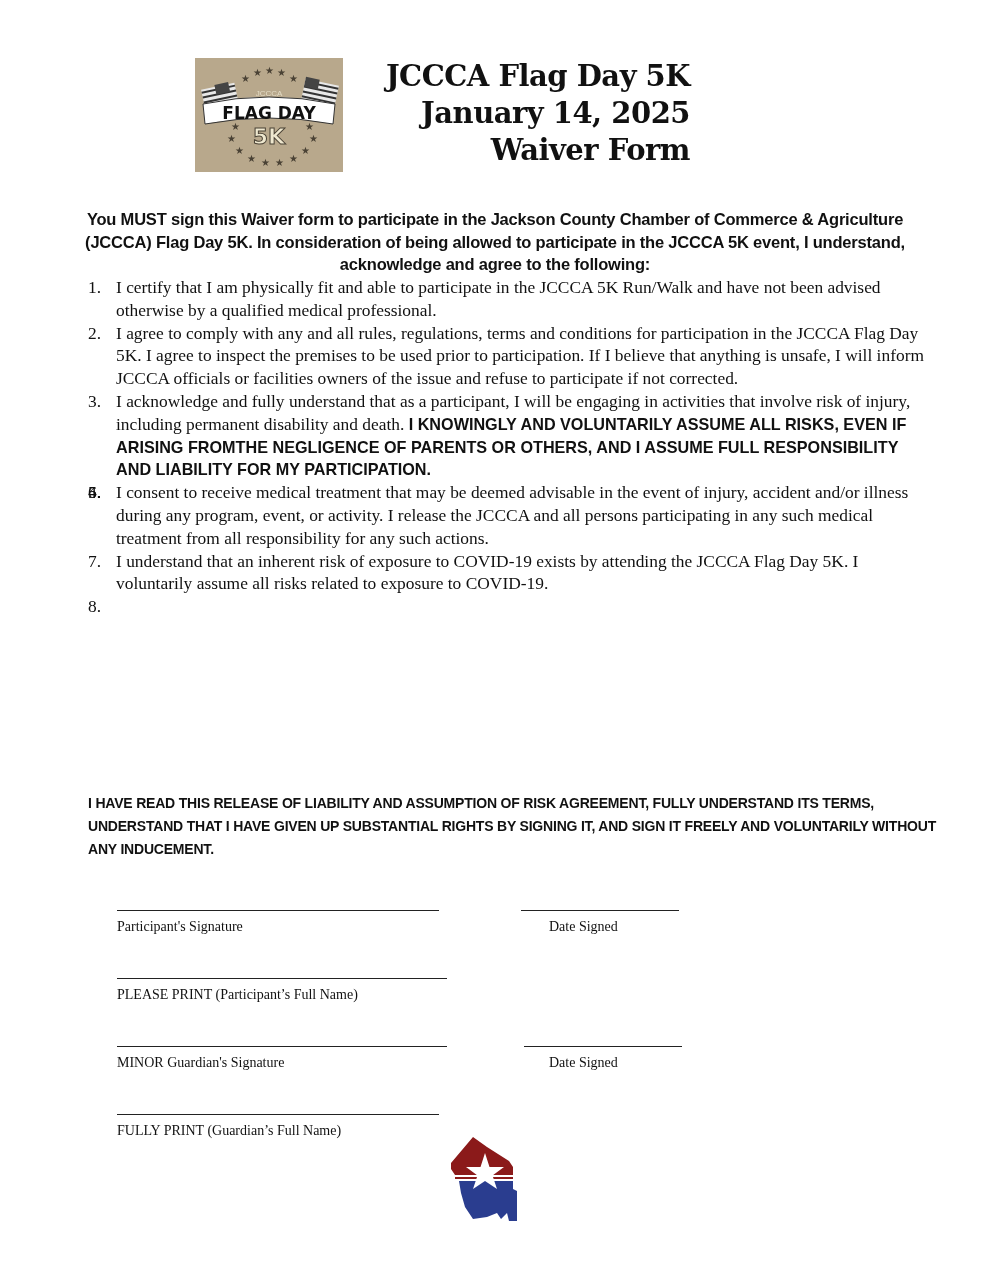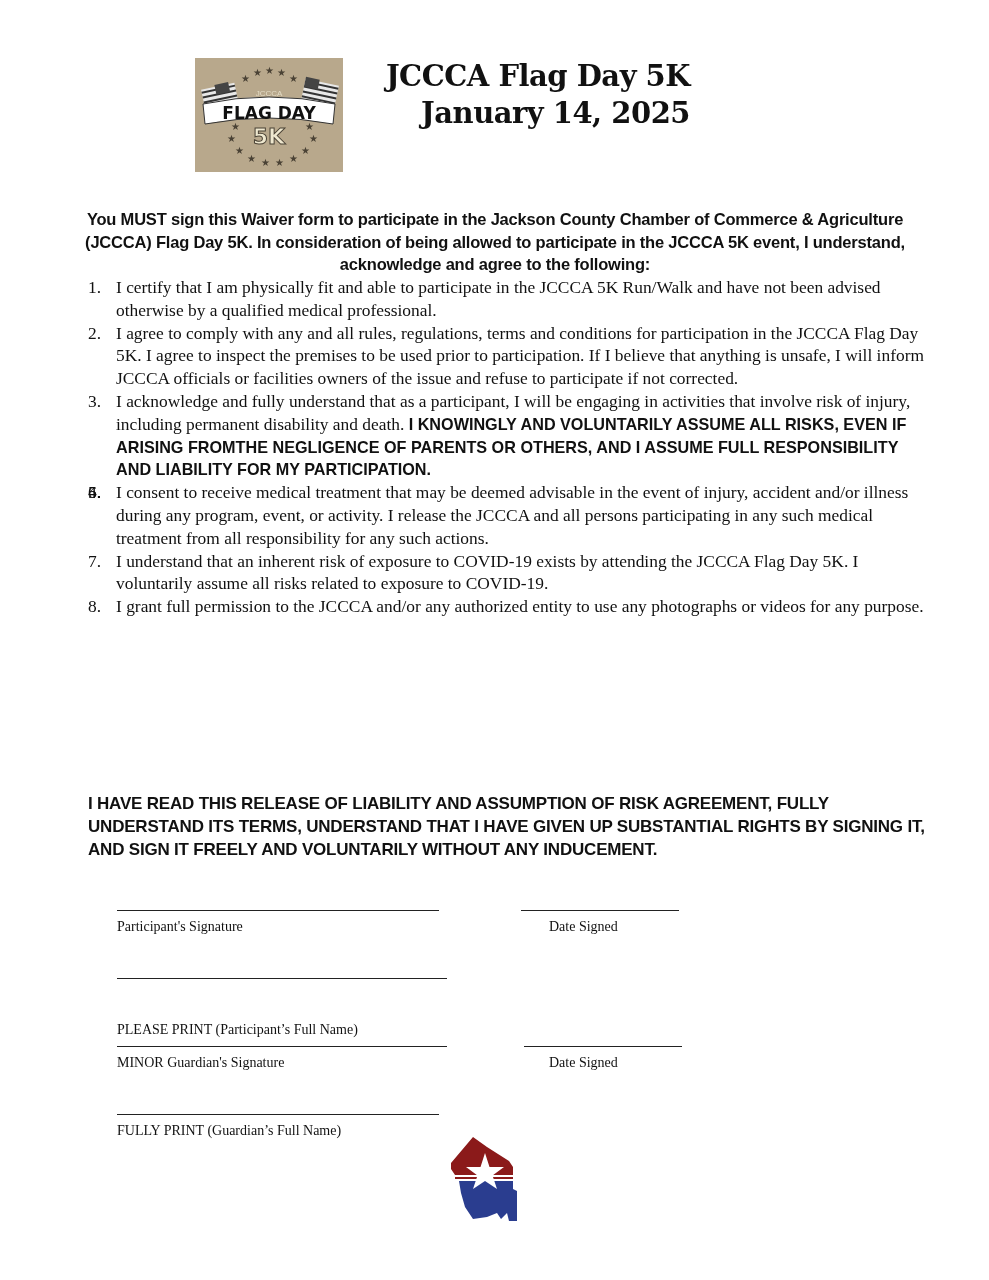--- a/index.html
+++ b/index.html
@@ -23,21 +23,21 @@
   }
   ol.terms {
     position: absolute; left: 82px; top: 276px; width: 855px; margin: 0; padding: 0;
     list-style: none; font-size: 17.4px; line-height: 22.8px;
   }
   ol.terms li { position: relative; padding-left: 34px; }
   ol.terms li .num { position: absolute; left: 6px; top: 0; }
   ol.terms li b { font-family: "Liberation Sans", sans-serif; font-size: 16.2px; }
   .release {
     position: absolute; left: 88px; top: 792px; width: 850px;
-    font-weight: bold; font-size: 17px; line-height: 23px;
+    font-weight: bold; font-size: 14px; line-height: 23px;
     font-family: "Liberation Sans", sans-serif; letter-spacing: -0.2px;
   }
   .sig-line { position: absolute; height: 0; border-top: 1.4px solid #222; }
   .sig-label { position: absolute; font-size: 14px; line-height: 22px; white-space: nowrap; }
   .logo-bottom { position: absolute; left: 447px; top: 1133px; width: 80px; height: 90px; }
 </style>
 </head>
 <body>
 
 <div class="logo-top">
@@ -83,45 +83,46 @@
     <text x="74" y="38" text-anchor="middle" fill="#e4dcc6" font-size="8" font-family="Liberation Sans, sans-serif">JCCCA</text>
     <path d="M8 46 Q74 32 140 46 L138 66 Q74 54 10 66 Z" fill="#ffffff" stroke="#333" stroke-width="1"></path>
     <text x="74" y="61" text-anchor="middle" fill="#111" font-size="17" font-weight="bold" font-family="DejaVu Sans, sans-serif">FLAG DAY</text>
     <text x="74" y="86" text-anchor="middle" fill="#efe8cf" stroke="#4a4235" stroke-width="1" font-size="22" font-weight="bold" font-family="DejaVu Sans, sans-serif">5K</text>
   </svg>
 </div>
 
 <div class="title-block">
   <div>JCCCA Flag Day 5K</div>
   <div>January 14, 2025</div>
+  <div>Waiver Form</div>
 </div>
 
 <div class="intro">You MUST sign this Waiver form to participate in the Jackson County Chamber of Commerce &amp; Agriculture (JCCCA) Flag Day 5K. In consideration of being allowed to participate in the JCCCA 5K event, I understand, acknowledge and agree to the following:</div>
 
 <ol class="terms">
   <li><span class="num">1.</span><span>I certify that I am physically fit and able to participate in the JCCCA 5K Run/Walk and have not been advised otherwise by a qualified medical professional.</span></li>
   <li><span class="num">2.</span><span>I agree to comply with any and all rules, regulations, terms and conditions for participation in the JCCCA Flag Day 5K. I agree to inspect the premises to be used prior to participation. If I believe that anything is unsafe, I will inform JCCCA officials or facilities owners of the issue and refuse to participate if not corrected.</span></li>
   <li><span class="num">3.</span><span>I acknowledge and fully understand that as a participant, I will be engaging in activities that involve risk of injury, including permanent disability and death. </span><b>I KNOWINGLY AND VOLUNTARILY ASSUME ALL RISKS, EVEN IF ARISING FROMTHE NEGLIGENCE OF PARENTS OR OTHERS, AND I ASSUME FULL RESPONSIBILITY AND LIABILITY FOR MY PARTICIPATION.</b></li>
   <li><span class="num">4.</span></li>
   <li><span class="num">5.</span></li>
   <li><span class="num">6.</span><span>I consent to receive medical treatment that may be deemed advisable in the event of injury, accident and/or illness during any program, event, or activity. I release the JCCCA and all persons participating in any such medical treatment from all responsibility for any such actions.</span></li>
   <li><span class="num">7.</span><span>I understand that an inherent risk of exposure to COVID-19 exists by attending the JCCCA Flag Day 5K. I voluntarily assume all risks related to exposure to COVID-19.</span></li>
-  <li><span class="num">8.</span><span>I grant full permission to the JCCCA and/or any authorized entity to use any photographs or videos for any purpose.</span></li>
+  <li><span class="num">8.</span></li>
 </ol>
 
 <div class="release">I HAVE READ THIS RELEASE OF LIABILITY AND ASSUMPTION OF RISK AGREEMENT, FULLY UNDERSTAND ITS TERMS, UNDERSTAND THAT I HAVE GIVEN UP SUBSTANTIAL RIGHTS BY SIGNING IT, AND SIGN IT FREELY AND VOLUNTARILY WITHOUT ANY INDUCEMENT.</div>
 
 <div class="sig-line" style="left:117px; top:910px; width:322px;"></div>
 <div class="sig-label" style="left:117px; top:916px;">Participant's Signature</div>
 
 <div class="sig-line" style="left:521px; top:910px; width:158px;"></div>
 <div class="sig-label" style="left:549px; top:916px;">Date Signed</div>
 
 <div class="sig-line" style="left:117px; top:978px; width:330px;"></div>
-<div class="sig-label" style="left:117px; top:984px;margin-top:35px;">PLEASE PRINT (Participant’s Full Name)</div>
+<div class="sig-label" style="left:117px; top:984px;">PLEASE PRINT (Participant’s Full Name)</div>
 
 <div class="sig-line" style="left:117px; top:1046px; width:330px;"></div>
 <div class="sig-label" style="left:117px; top:1052px;">MINOR Guardian's Signature</div>
 
 <div class="sig-line" style="left:524px; top:1046px; width:158px;"></div>
 <div class="sig-label" style="left:549px; top:1052px;">Date Signed</div>
 
 <div class="sig-line" style="left:117px; top:1114px; width:322px;"></div>
 <div class="sig-label" style="left:117px; top:1120px;">FULLY PRINT (Guardian’s Full Name)</div>
 

